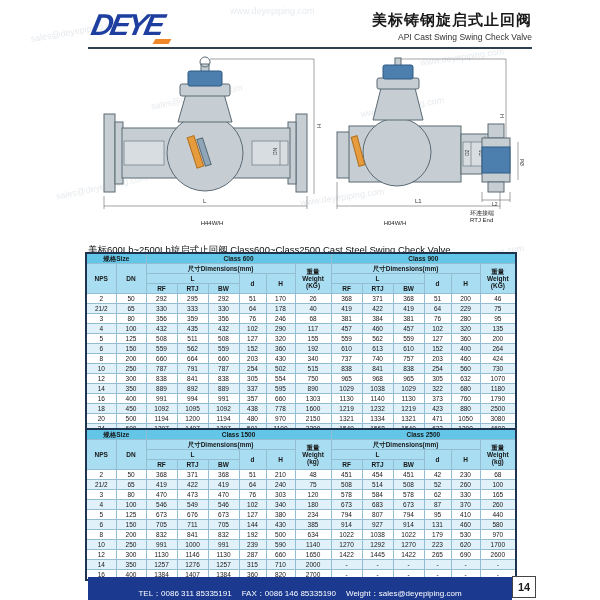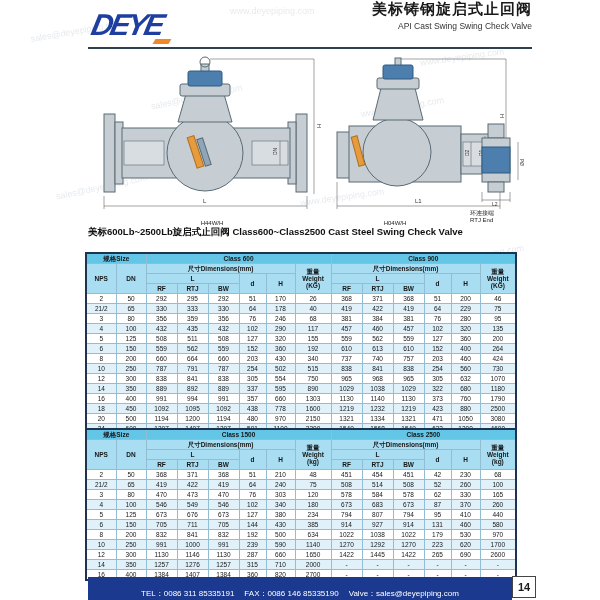--- a/index.html
+++ b/index.html
@@ -6,33 +6,33 @@
   body{width:600px;height:600px;background:#f4f4f2;font-family:"Liberation Sans","DejaVu Sans",sans-serif;}
   .page{position:relative;width:600px;height:600px;background:#ffffff;overflow:hidden;}
 
   
   .wm{position:absolute;font-size:9px;color:rgba(70,100,130,0.14);white-space:nowrap;pointer-events:none;}
 
   
   .logo{position:absolute;left:92px;top:8px;width:120px;height:38px;}
   .logo-text{font-style:italic;font-weight:900;font-size:30px;color:#1e3fa0;letter-spacing:-3px;transform:skewX(-12deg);line-height:34px;}
   .logo-bar{position:absolute;left:62px;top:31px;width:16px;height:5px;background:#f0882a;transform:skewX(-30deg);}
-  .titles{position:absolute;right:68px;top:0;text-align:right;}
+  .titles{position:absolute;right:68px;top:11px;text-align:right;}
   .title-cn{font-size:15px;font-weight:bold;color:#1a1a1a;letter-spacing:1px;}
   .title-en{font-size:8.5px;color:#333;margin-top:2px;}
   .head-rule{position:absolute;left:88px;top:47px;width:444px;height:2px;background:#30404e;}
 
   
   .drawing{position:absolute;}
   .draw-label{position:absolute;font-size:6px;color:#222;text-align:center;width:80px;}
   .rtj-caption{position:absolute;font-size:6px;color:#222;line-height:7px;text-align:left;}
   svg text{font-family:"Liberation Sans","DejaVu Sans",sans-serif;}
 
   
-  .section-title{position:absolute;left:88px;top:226px;font-size:9.5px;font-weight:bold;color:#101010;}
+  .section-title{position:absolute;left:88px;top:244px;font-size:9.5px;font-weight:normal;color:#101010;}
 
   
   .tbl-wrap{position:absolute;left:85px;width:430px;}
   .tbl-wrap.t1{top:252px;}
   .tbl-wrap.t2{top:428px;}
   table.dim-table{border-collapse:collapse;width:430px;table-layout:fixed;border:2px solid #1d3350;}
   table.dim-table th,table.dim-table td{border:1px solid #93bdd3;font-size:6.5px;line-height:1.1;text-align:center;vertical-align:middle;padding:0;height:9px;color:#161616;overflow:hidden;}
   table.dim-table thead th{background:#a9ddf2;font-weight:bold;}
   table.dim-table thead th.h-class{background:#64c6e7;}
   table.dim-table thead{border-bottom:1.5px solid #1d3350;}
@@ -668,17 +668,17 @@
             <td>-</td>
             <td>-</td>
           </tr>
         </tbody>
       </table>
     </div>
 
   <div class="footer-bar">
     <span>TEL：0086 311 85335191</span>
     <span>FAX：0086 146 85335190</span>
-    <span>Valve：sales@deyepiping.com</span>
+    <span>Weight：sales@deyepiping.com</span>
   </div>
   <div class="page-num">14</div>
 
 </div>
 
 </body></html>

